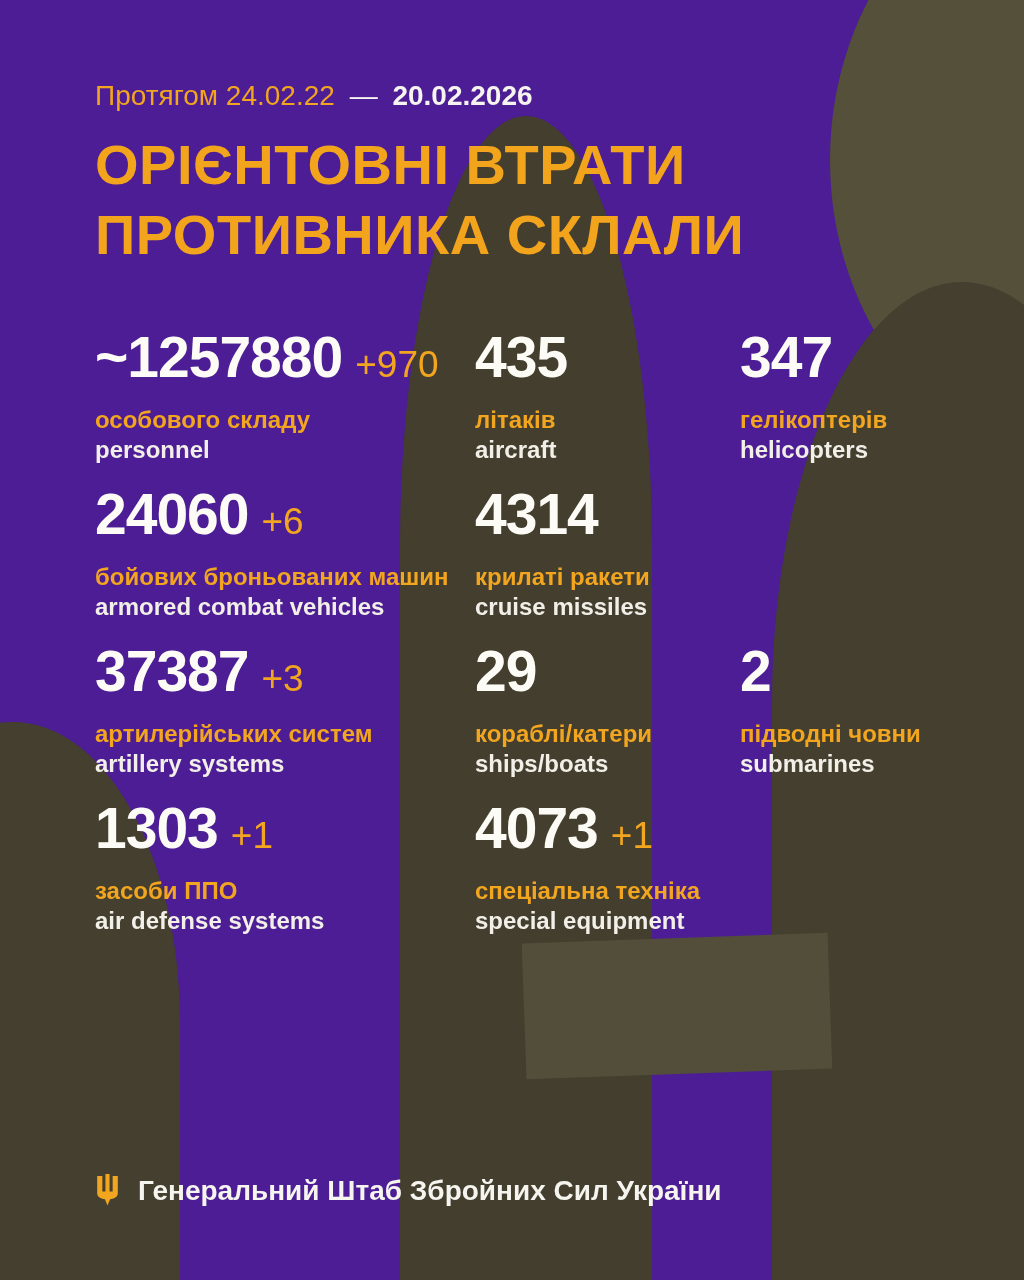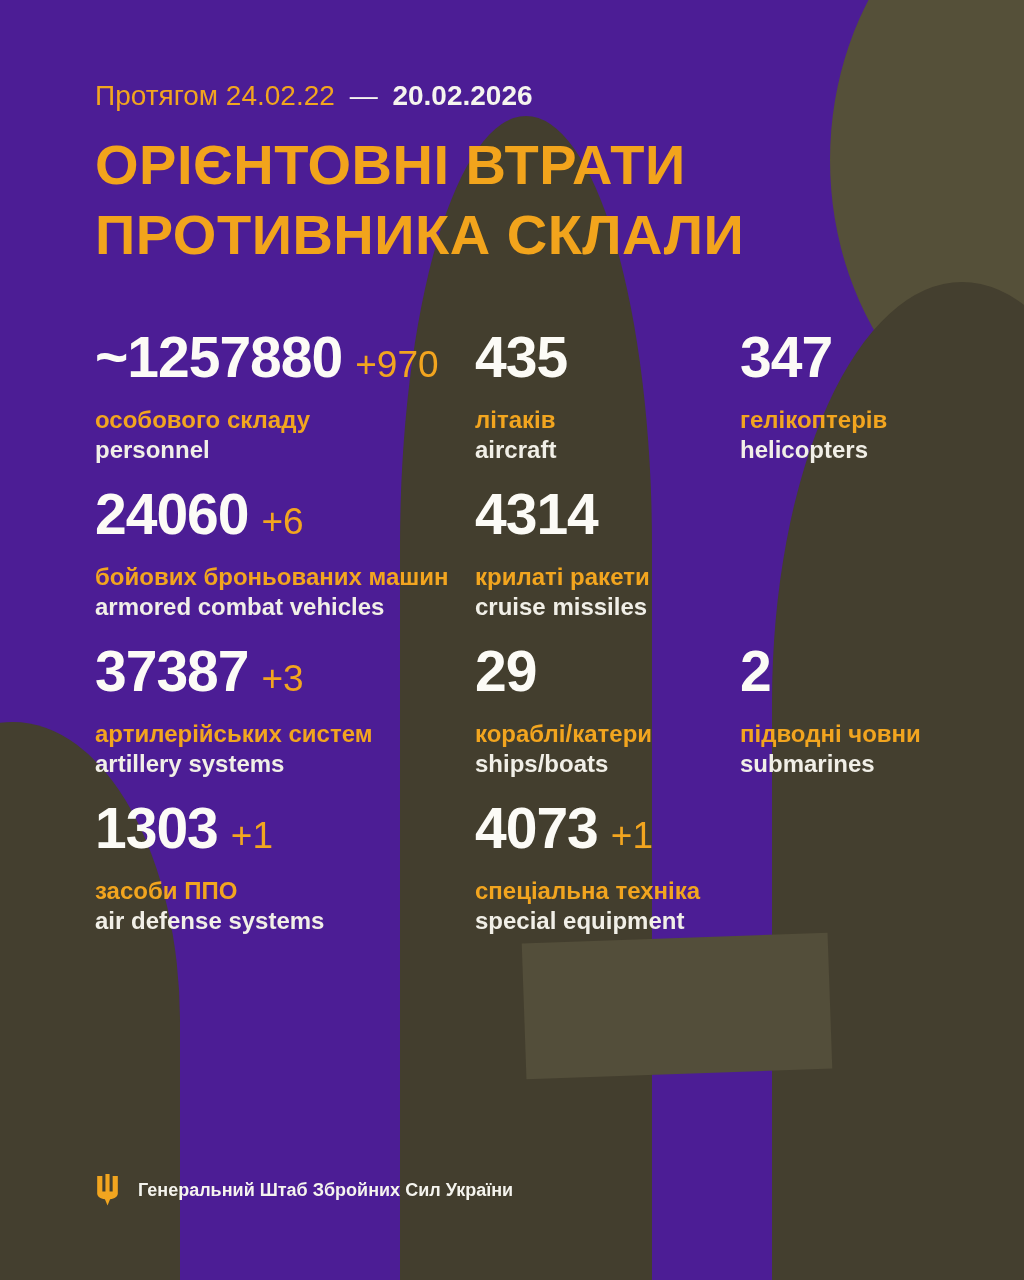--- a/index.html
+++ b/index.html
@@ -75,21 +75,21 @@
   .label-en {
     font-size:24px; font-weight:700; color:#F1EFE7;
     line-height:30px; white-space:nowrap;
   }
 
   .footer {
     position:absolute; left:95px; top:1174px;
     display:flex; align-items:center; gap:18px;
   }
   .footer svg { width:25px; height:33px; display:block; }
-  .footer-text { font-size:18px; font-weight:700; color:#F5F4EE; white-space:nowrap; }
+  .footer-text { font-size:28px; font-weight:700; color:#F5F4EE; white-space:nowrap; }
 </style>
 </head>
 <body>
 
 <div class="canvas">
 
   <div class="wm wm-light-top"></div>
   <div class="wm wm-center"></div>
   <div class="wm wm-right"></div>
   <div class="wm wm-left"></div>

